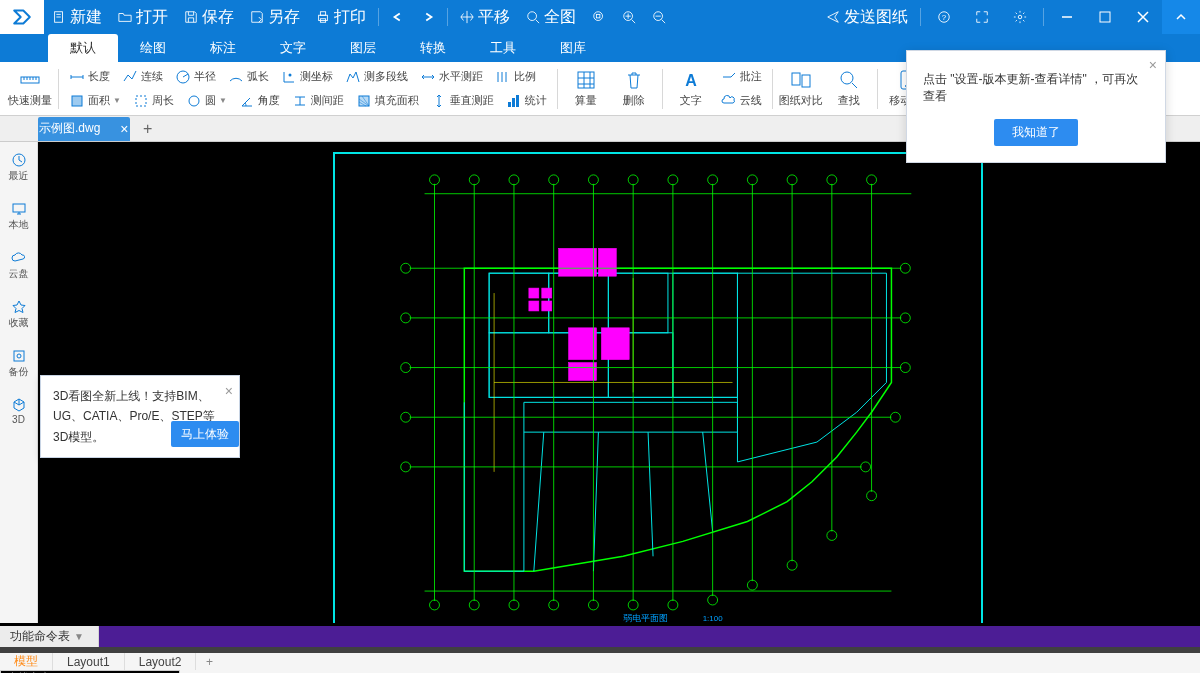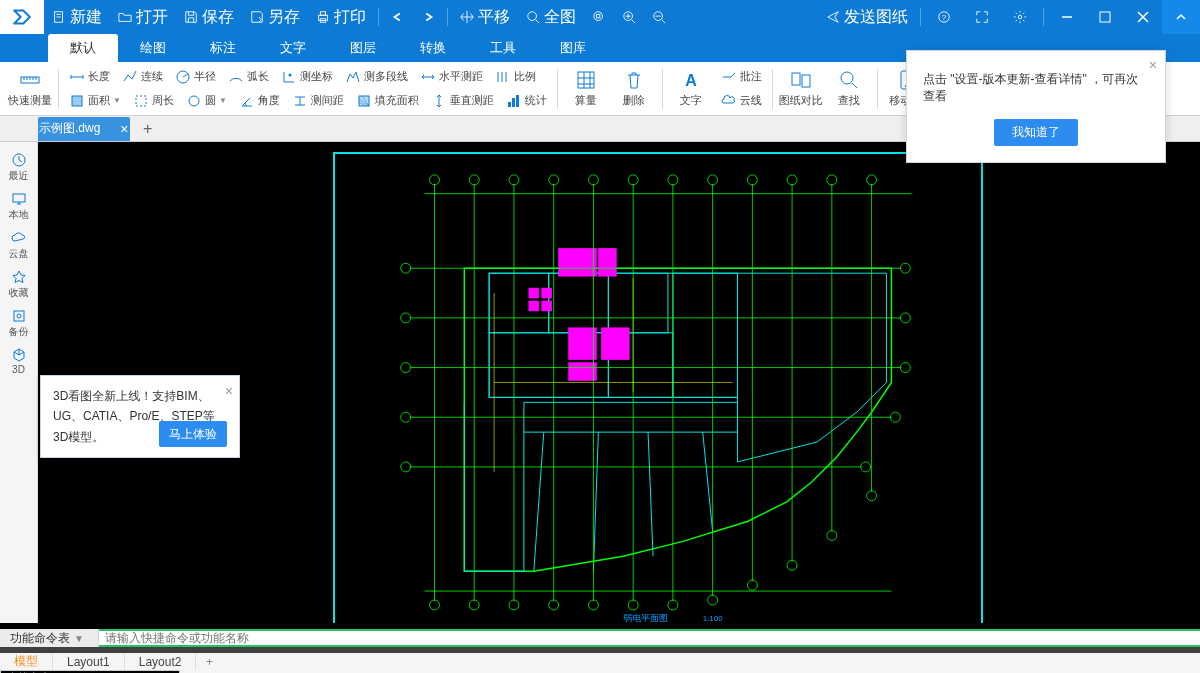--- a/index.html
+++ b/index.html
@@ -31,40 +31,40 @@
 .ri-big { width: 22px; height: 22px; }
 
 
 .tabs-bar { height: 26px; background: #efefef; display: flex; align-items: center; border-bottom: 1px solid #ccc; padding-left: 38px; }
 .file-tab { height: 24px; background: #3892e0; color: #fff; display: flex; align-items: center; padding: 0 1px; gap: 20px; font-size: 12px; border-radius: 2px 2px 0 0; }
 .file-tab-close { cursor: pointer; font-size: 14px; }
 .add-tab { width: 24px; height: 24px; display: flex; align-items: center; justify-content: center; color: #666; cursor: pointer; font-size: 16px; margin-left: 6px; }
 
 
 .main { flex: 1; display: flex; overflow: hidden; }
-.sidebar { width: 38px; background: #f5f5f5; border-right: 1px solid #ddd; display: flex; flex-direction: column; align-items: center; padding-top: 6px; gap: 0; }
+.sidebar { width: 38px; background: #f5f5f5; border-right: 1px solid #ddd; display: flex; flex-direction: column; align-items: center; padding-top: 6px; gap: 10px; }
 .side-item { width: 34px; display: flex; flex-direction: column; align-items: center; gap: 1px; padding: 4px 0; cursor: pointer; color: #0d7bd6; font-size: 10px; }
 .side-item span.lbl { color: #555; }
 .canvas-wrap { flex: 1; background: #000; position: relative; overflow: hidden; }
 
 
 .drawing { position: absolute; left: 295px; top: 10px; width: 650px; height: 600px; border: 2px solid #00e5e5; }
 
 
 .popup3d { position: absolute; left: 40px; top: 375px; width: 200px; background: #fff; border: 1px solid #c8d4e4; box-shadow: 0 2px 8px rgba(0,0,0,.15); padding: 10px 12px 10px 12px; font-size: 12px; color: #333; line-height: 1.7; }
 .popup3d .close-x { position: absolute; right: 6px; top: 4px; color: #999; cursor: pointer; font-size: 14px; }
-.popup3d .btn-try { position: absolute; right: 12px; bottom: 10px; background: #2d8cf0; color: #fff; padding: 3px 10px; border-radius: 2px; cursor: pointer; font-size: 12px; }
+.popup3d .btn-try { position: absolute; right: 0; bottom: 10px; background: #2d8cf0; color: #fff; padding: 3px 10px; border-radius: 2px; cursor: pointer; font-size: 12px; }
 
 .popup-tip { position: absolute; right: 34px; top: 50px; width: 260px; background: #fff; border: 1px solid #d0d8e4; box-shadow: 0 2px 10px rgba(0,0,0,.15); padding: 20px 16px 16px 16px; font-size: 12px; color: #333; z-index: 100; }
 .popup-tip .close-x { position: absolute; right: 8px; top: 6px; color: #999; cursor: pointer; font-size: 14px; }
 .popup-tip .btn-ok { display: block; margin: 14px auto 0; background: #2d8cf0; color: #fff; padding: 5px 18px; border-radius: 2px; cursor: pointer; width: fit-content; font-size: 12px; }
 .popup-tip::before { content: ""; position: absolute; top: -8px; right: 50px; border: 8px solid transparent; border-bottom-color: #fff; }
 
 
-.cmdbar { height: 24px; background: #22c55e; border-top: 6px solid #000000; display: flex; align-items: center; font-size: 12px; }
+.cmdbar { height: 24px; background: #4c1d95; border-top: 3px solid #000000; display: flex; align-items: center; font-size: 12px; }
 .cmdbar-label { background: #ececec; padding: 0 10px; height: 100%; display: flex; align-items: center; color: #333; border-right: 1px solid #d4d4d4; }
 .cmdbar-arrow { color: #888; padding: 0 4px; font-size: 10px; }
 .cmdbar input { flex: 1; border: none; outline: none; padding: 0 6px; color: #999; font-size: 12px; }
 
 
 .statusbar { height: 26px; background: #f5f5f5; border-top: 6px solid #404040; display: flex; align-items: flex-start; font-size: 12px; flex-direction: column; }
 .status-tabs { display: flex; height: 100%; }
 .status-tab { padding: 0 14px; display: flex; align-items: center; border-right: 1px solid #ddd; cursor: pointer; color: #444; }
 .status-tab.active { color: #ff8c1a; }
 .status-add { width: 26px; display: flex; align-items: center; justify-content: center; color: #888; cursor: pointer; }
@@ -579,21 +579,20 @@
   <span class="close-x">×</span>
   <div>点击 "设置-版本更新-查看详情" ，可再次查看</div>
   <span class="btn-ok">我知道了</span>
 </div>
 
 <div class="cmdbar">
   <div class="cmdbar-label">
     <span>功能命令表</span>
       <span class="cmdbar-arrow">▼</span>
   </div>
-  <input type="text" placeholder="请输入快捷命令或功能名称" style="">
 </div>
 
 <div class="statusbar">
   <div class="status-tabs">
     <div class="status-tab active">模型</div>
     <div class="status-tab">Layout1</div>
     <div class="status-tab">Layout2</div>
     <div class="status-add">+</div>
   </div>
   <div class="status-spacer"></div>

